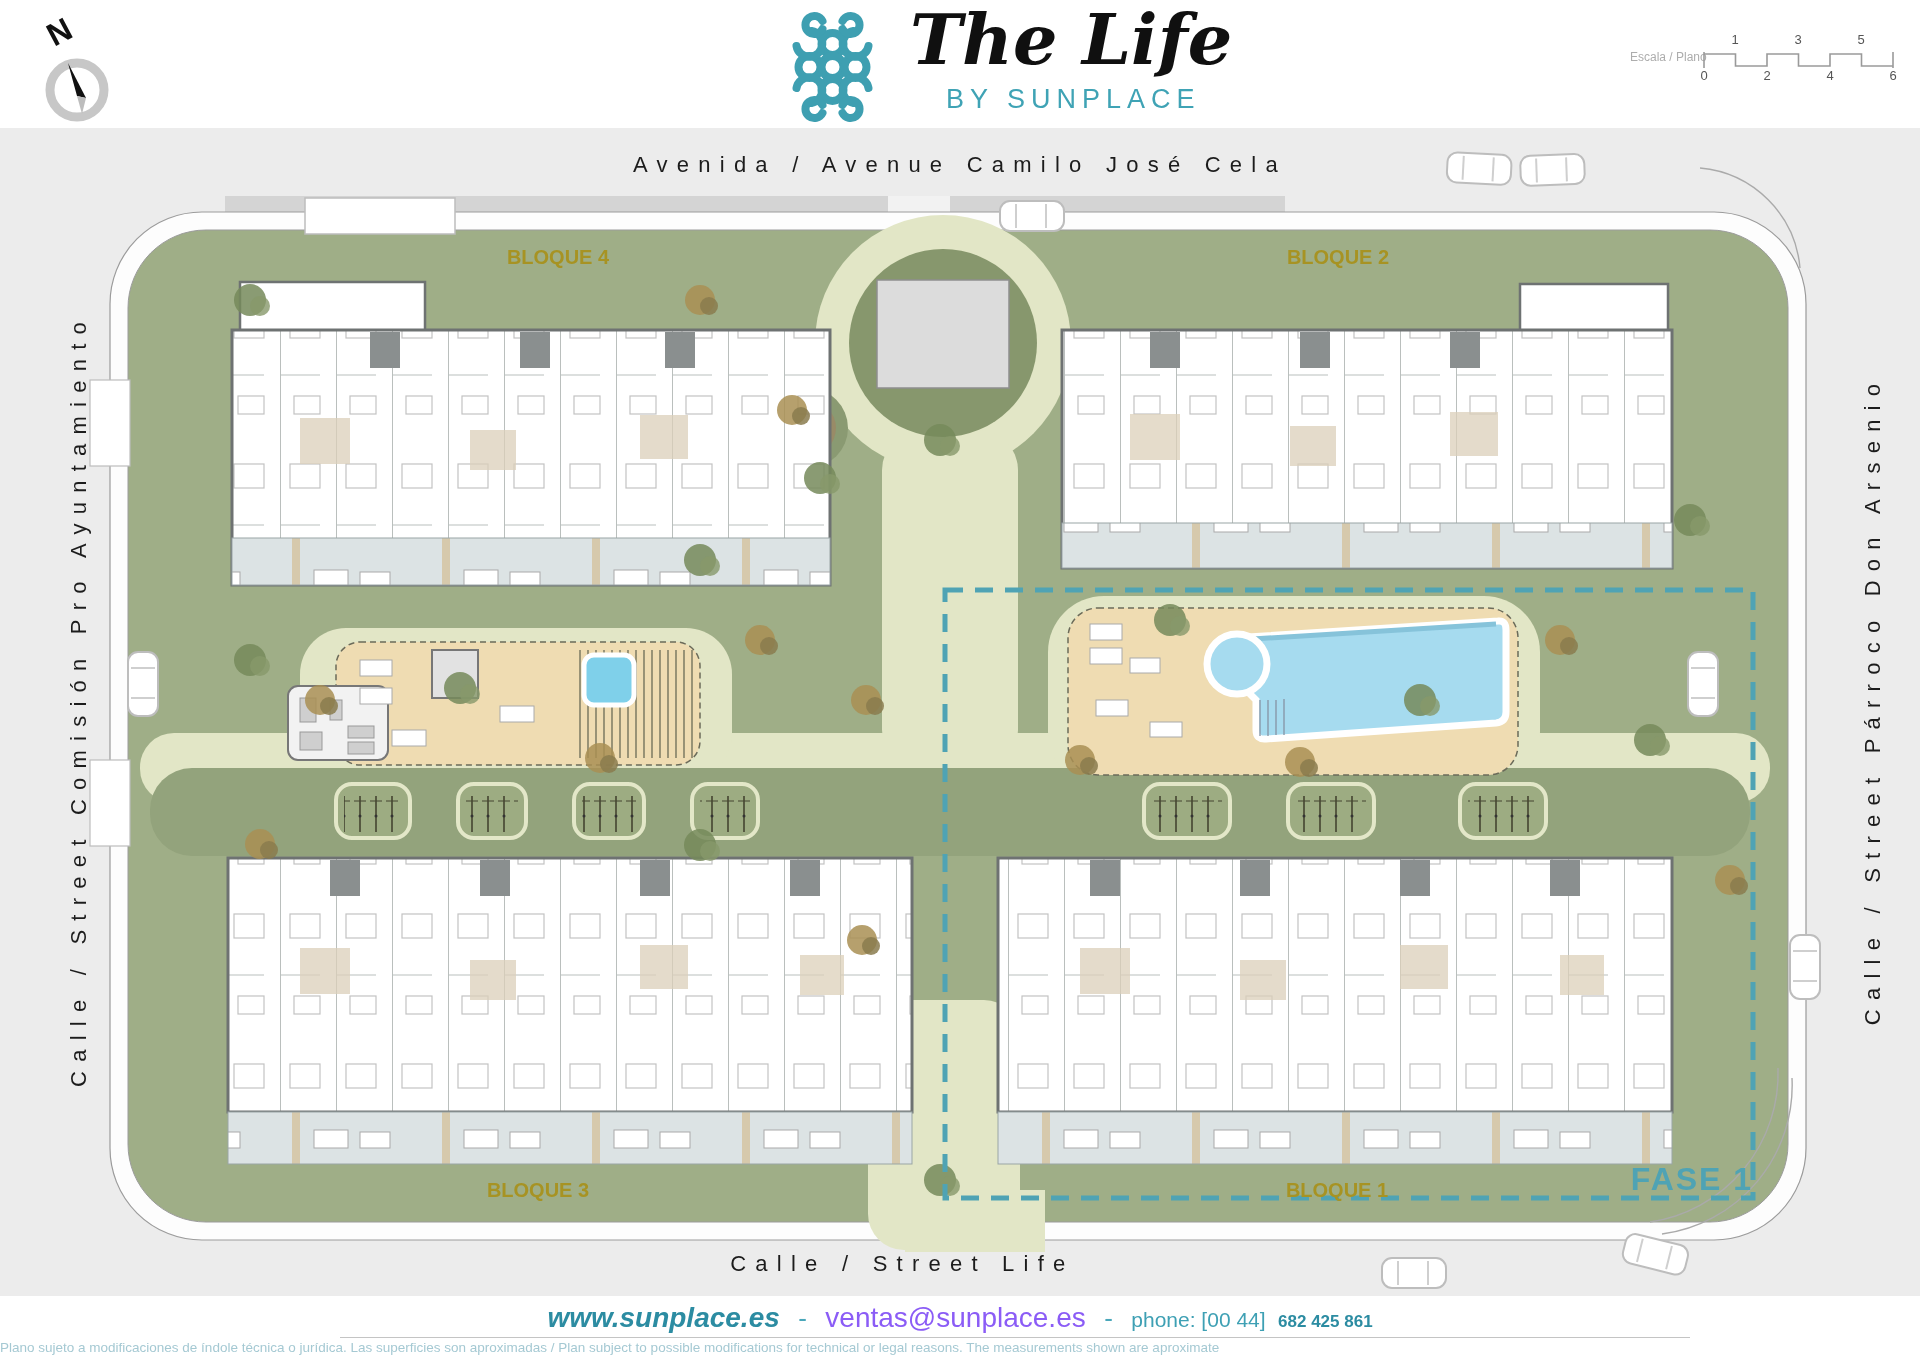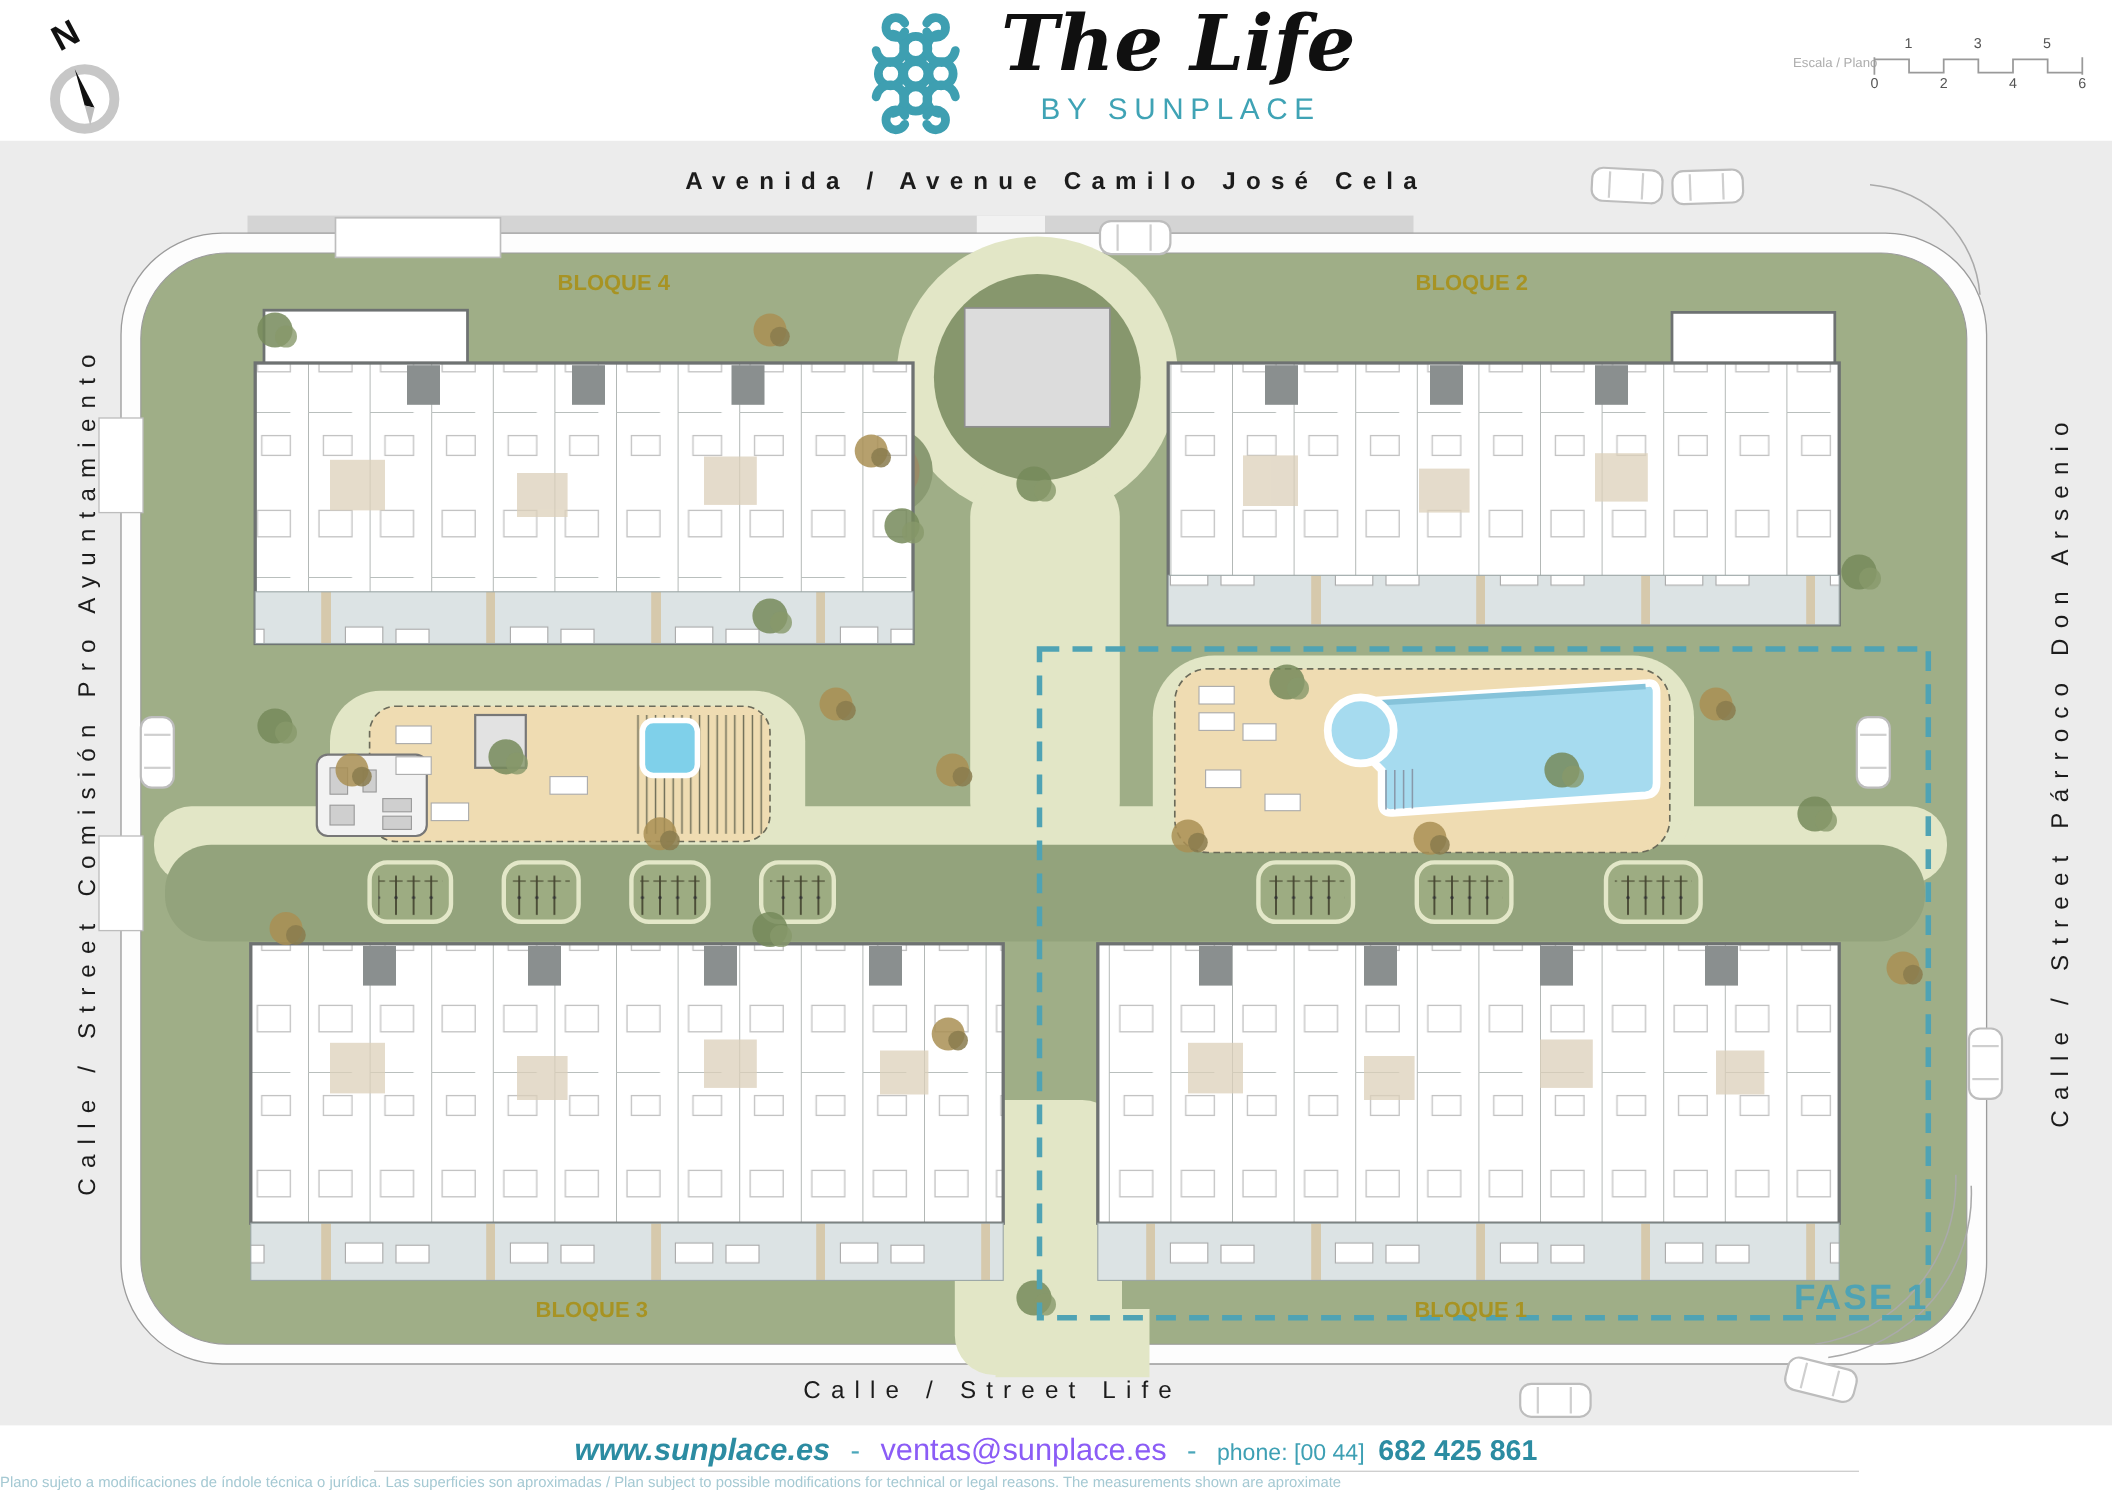--- a/index.html
+++ b/index.html
@@ -12,32 +12,32 @@
   .logo-title{position:absolute;left:140px;top:-6px;font-family:"DejaVu Serif",serif;
               font-style:italic;font-weight:700;font-size:70px;color:#101010;white-space:nowrap;}
   .logo-sub{position:absolute;left:176px;top:80px;font-size:27px;letter-spacing:6px;
             color:#3FA3B5;font-weight:400;white-space:nowrap;}
   .scalebar{position:absolute;left:1630px;top:36px;width:280px;height:52px;color:#9a9a9a;}
   .scalebar .lbl{position:absolute;left:0;top:14px;font-size:12px;color:#ADADAD;}
   .scalebar svg{position:absolute;left:68px;top:0;}
   .tick{position:absolute;font-size:13px;color:#555;transform:translateX(-50%);}
   
   .street{position:absolute;color:#1c1c1c;font-size:22px;letter-spacing:0.42em;white-space:nowrap;}
-  .street.top{left:50%;top:152px;transform:translateX(-50%);font-weight:bold;}
+  .street.top{left:50%;top:152px;transform:translateX(-50%);}
   .street.bottom{left:47%;top:1251px;transform:translateX(-50%);}
   .street.left{left:79px;top:700px;transform:translate(-50%,-50%) rotate(-90deg);}
   .street.right{left:1873px;top:700px;transform:translate(-50%,-50%) rotate(-90deg);}
   
   .footer{position:absolute;left:0;top:1296px;width:1920px;height:62px;background:#fff;}
   .footer-line{position:absolute;width:100%;top:6px;text-align:center;white-space:nowrap;}
   .f-web{color:#2C8CA2;font-weight:700;font-size:28px;font-style:italic;}
   .f-sep{color:#4AA7BA;font-size:26px;padding:0 14px;}
   .f-mail{color:#8b5cf6;font-size:28px;font-weight:400;}
   .f-phlbl{color:#3EA0B4;font-size:21px;}
-  .f-phnum{color:#2C8CA2;font-size:26px;font-weight:700;padding-left:8px;}
+  .f-phnum{color:#2C8CA2;font-size:17px;font-weight:700;padding-left:8px;}
   .f-rule{position:absolute;left:340px;top:41px;width:1350px;border-top:1px solid #c4c4c4;}
   .f-disc{position:absolute;width:100%;top:44px;font-size:13.5px;color:#A5C9D3;}
   .plan-svg{position:absolute;left:0;top:0;}
 </style>
 </head>
 <body>
 
 <div class="page">
 
   <svg class="plan-svg" width="1920" height="1358" viewBox="0 0 1920 1358">

